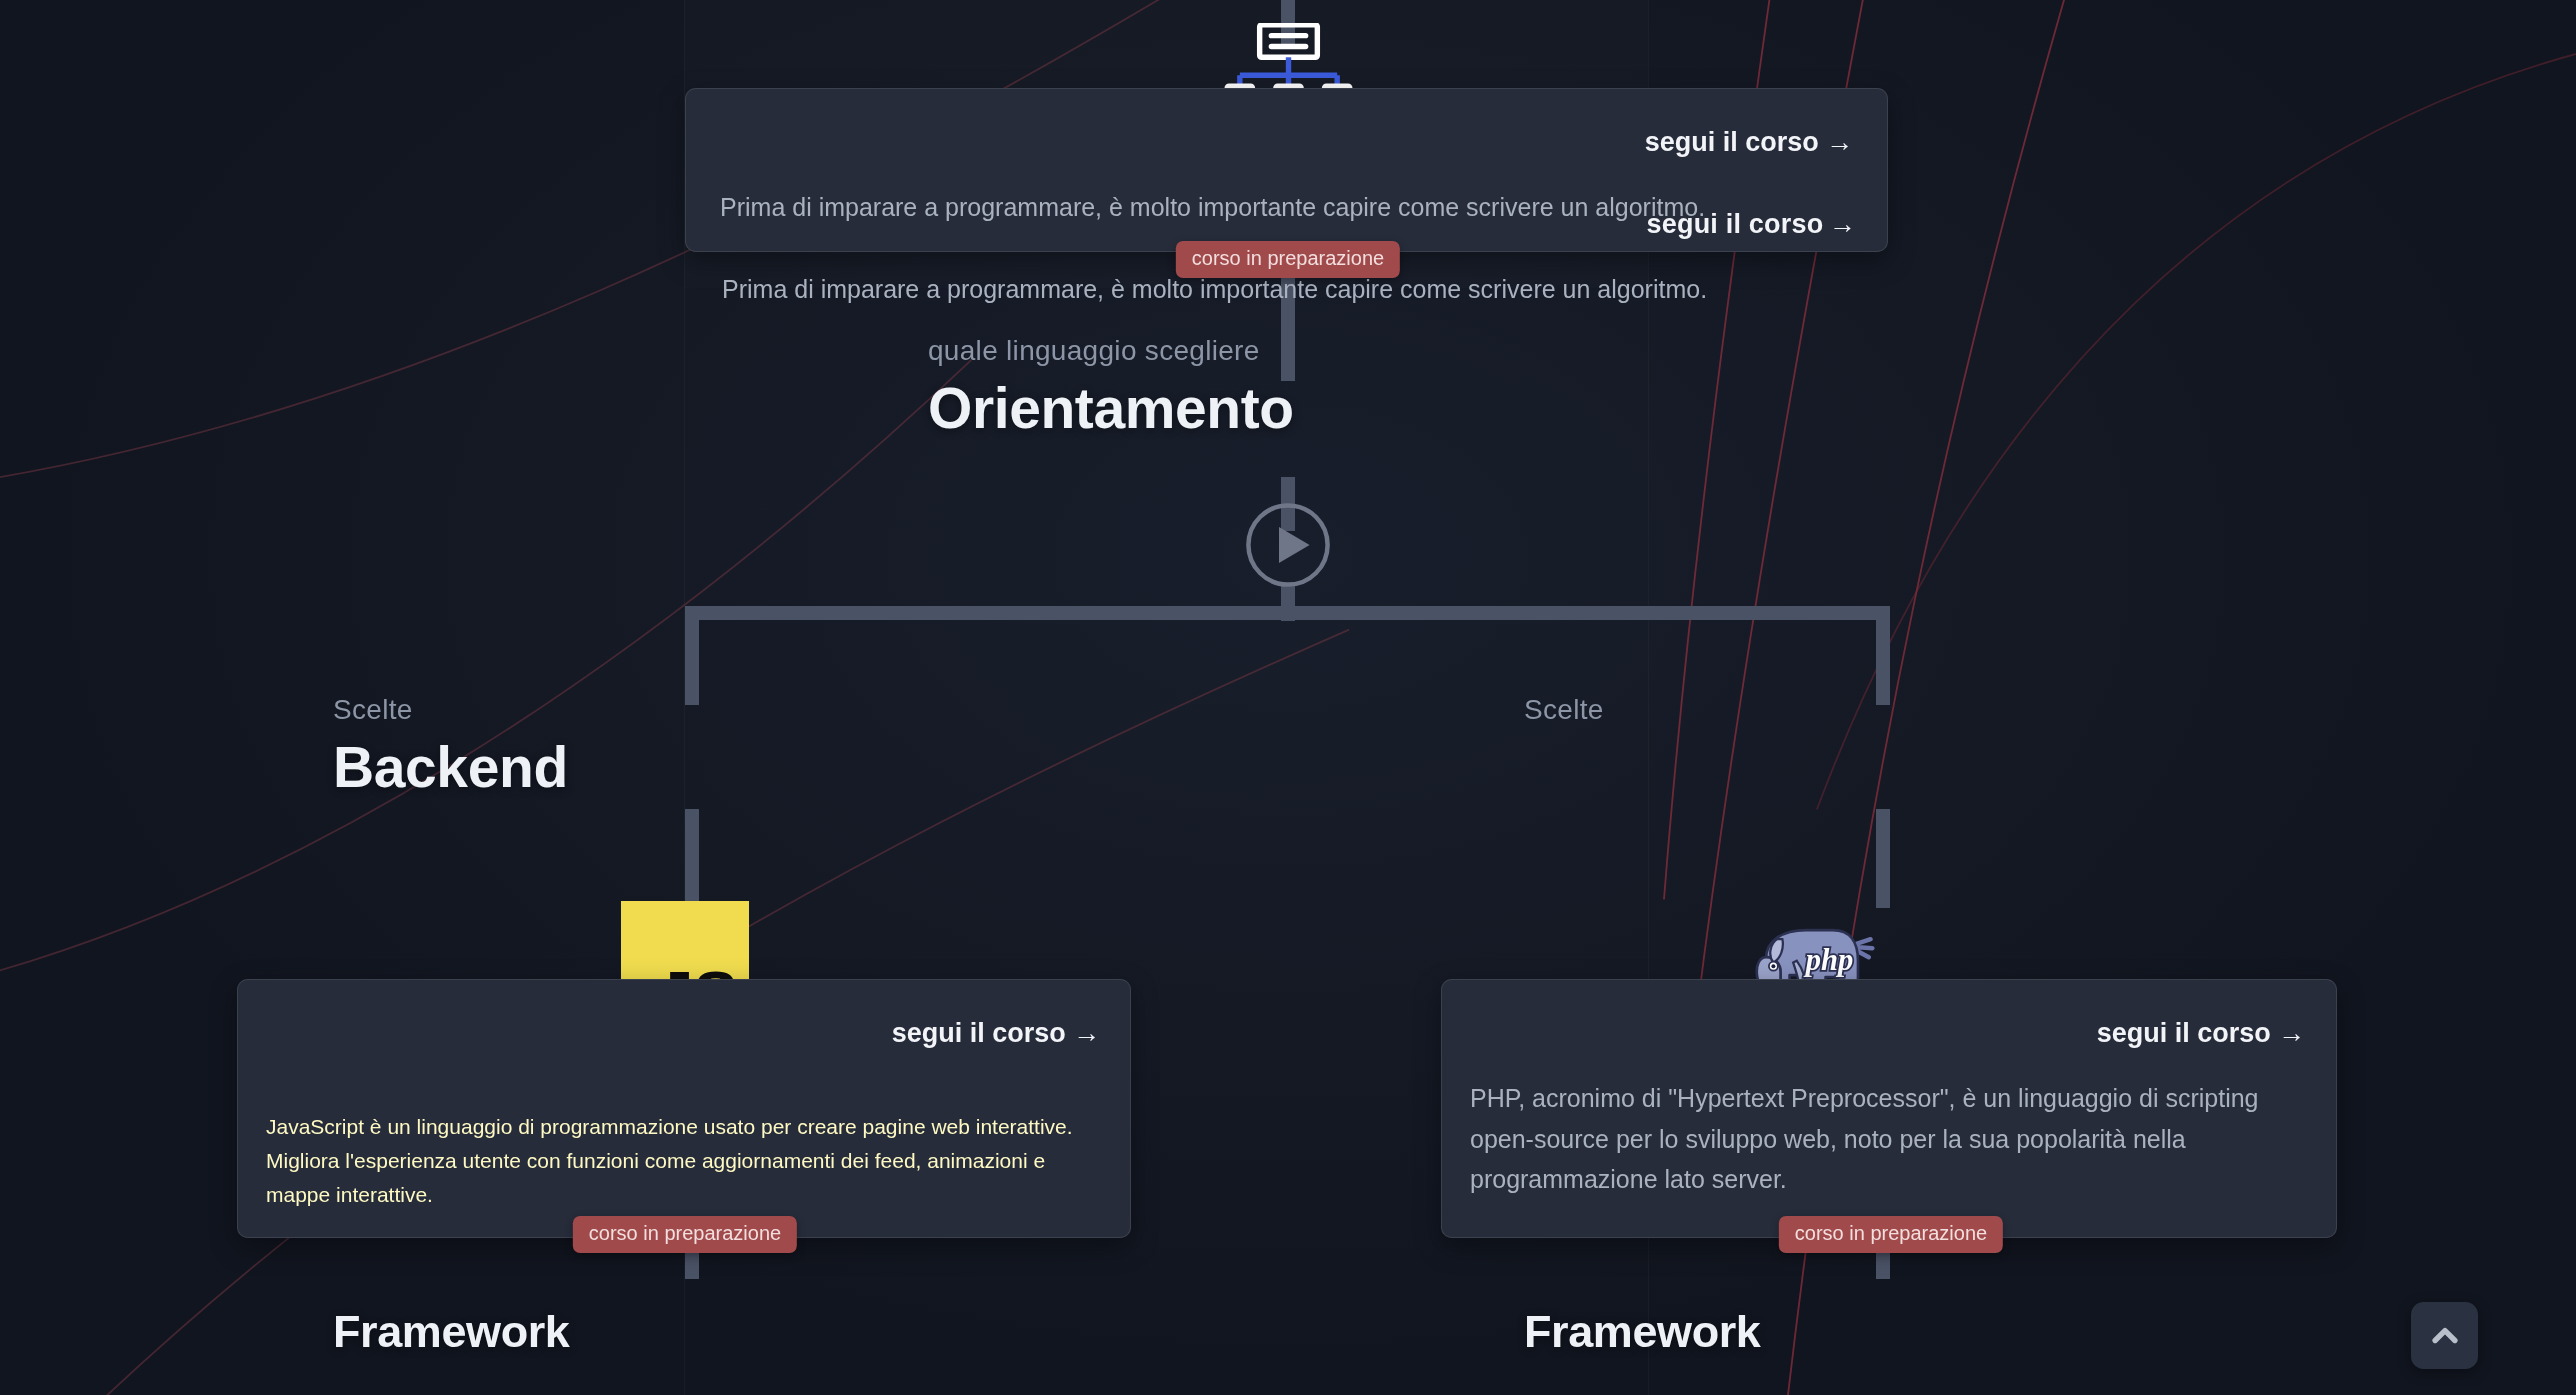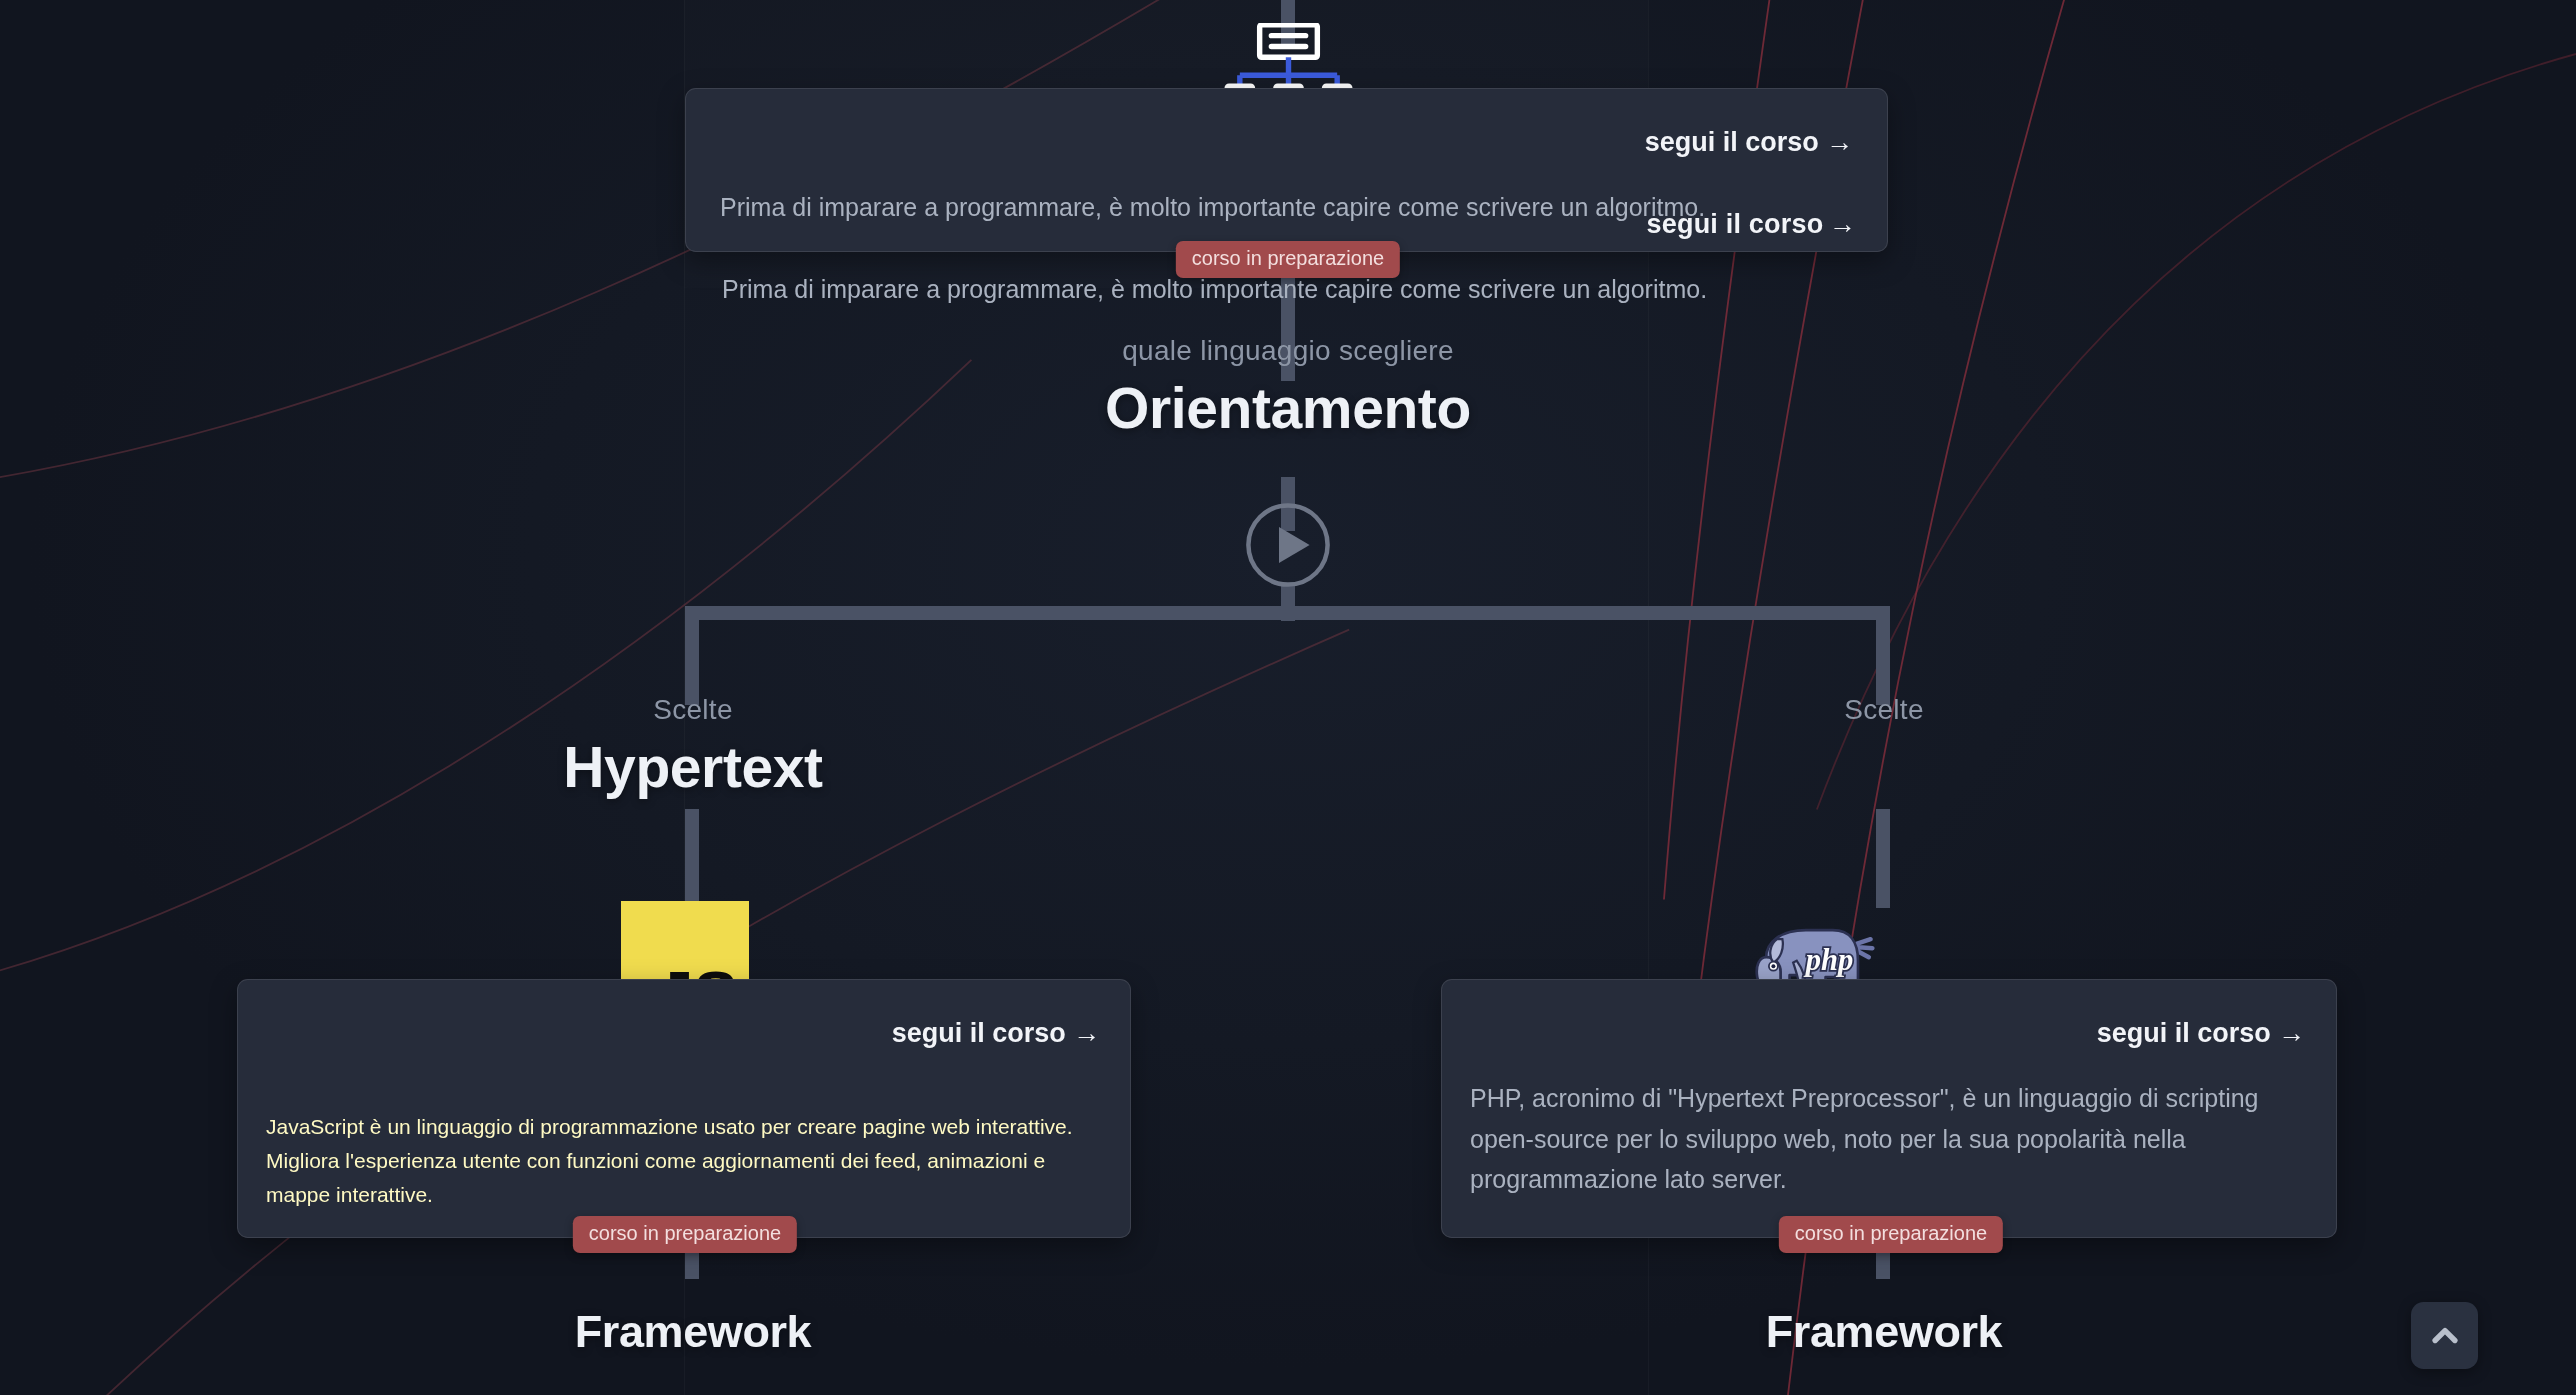--- a/index.html
+++ b/index.html
@@ -66,21 +66,21 @@
     font-size: 20px;
     padding: 6.3px 16px 8px;
     border-radius: 7.2px;
     white-space: nowrap;
     left: 50%;
     transform: translateX(-50%);
     box-shadow: 0 2.7px 9px rgba(0,0,0,.3);
   }
 
   
-  .sec { position: absolute; text-align: center; }
+  .sec { position: absolute; text-align: left; }
   .sec-sub {
     font-size: 28px;
     color: #8d96a6;
     font-weight: 400;
     letter-spacing: 0.3px;
     white-space: nowrap;
   }
   .sec-title {
     font-size: 57px;
     font-weight: 700;
@@ -205,21 +205,21 @@
 
   <div id="play-btn" style="left:1243px; top:500px; width:90px; height:90px;">
     <svg width="90" height="90" viewBox="0 0 100 100">
       <circle cx="50" cy="50" r="44" fill="none" stroke="#6e7687" stroke-width="5"></circle>
       <polygon points="40,30 74,50 40,70" fill="#6e7687"></polygon>
     </svg>
   </div>
 
   <div class="sec" style="left:333px; top:694px; width:720px;">
     <div class="sec-sub">Scelte</div>
-    <div class="sec-title">Hypertext</div>
+    <div class="sec-title">Backend</div>
   </div>
 
   <div class="js-logo" style="left:621px; top:901px;">
     <span>JS</span>
   </div>
 
   <div class="card" style="left:237px; top:979px; width:894px; height:259px;"></div>
   <div style="position:absolute; left:684px; top:1018px; width:416px; text-align:right;">
     <span style="font-size:27px;font-weight:600;color:#f2f4f8;">segui il corso</span><span style="font-size:27px;color:#f2f4f8;margin-left:7.2px;">→</span>
   </div>

